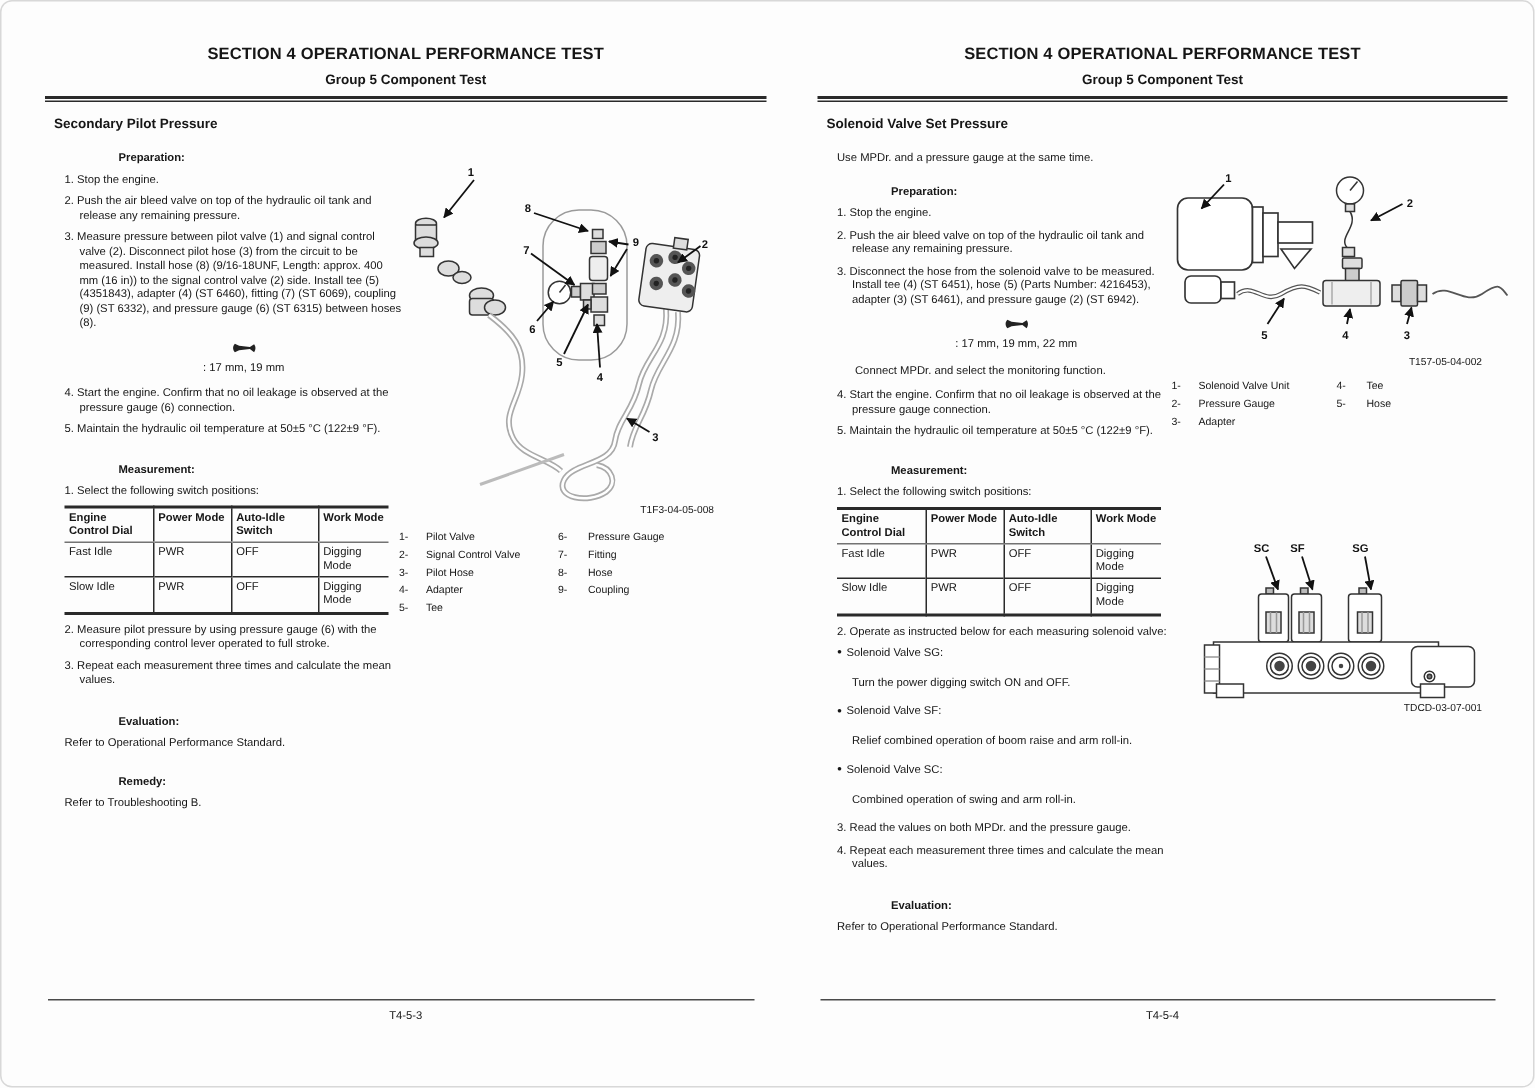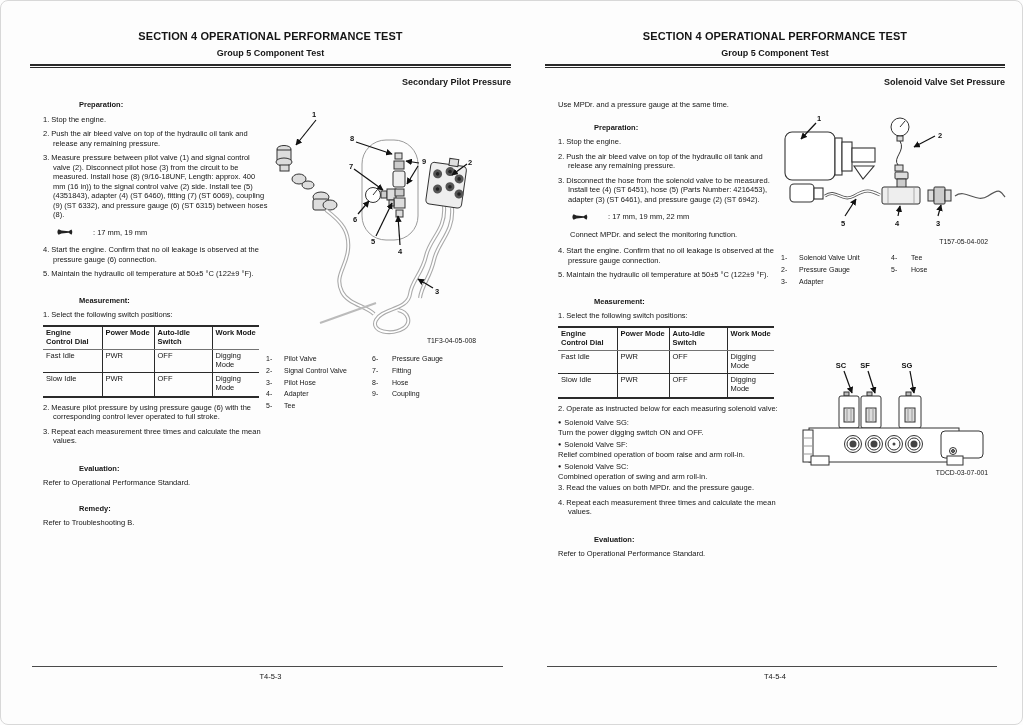--- a/index.html
+++ b/index.html
@@ -9,41 +9,41 @@
     font-family:"Liberation Sans", sans-serif; color:#161616; overflow:hidden;
   }
   .frame { position:absolute; inset:0; border:1px solid #d8d8d8; border-radius:8px; }
   .page { position:absolute; top:0; height:702px; }
   #page-left  { left:30px; width:481px; }
   #page-right { left:545px; width:460px; }
 
   .sec-title { margin-top:30px; text-align:center; font-weight:bold; font-size:11px; letter-spacing:.1px; }
   .grp-title { margin-top:6px; text-align:center; font-weight:bold; font-size:9px; }
   .hdr-rule  { margin-top:6px; height:4px; border-top:2px solid #2a2a2a; border-bottom:1px solid #2a2a2a; }
-  .pg-title  { margin:9px 0 0 6px; font-weight:bold; font-size:9px;text-align:right; }
+  .pg-title  { margin:9px 0 0 6px; font-weight:bold; font-size:9px; }
 
   .col { position:absolute; left:13px; top:100px; width:225px; font-size:7.5px; line-height:1.27; }
   .h   { font-weight:bold; margin:13px 0 5px;padding-left:36px; }
   .h.first { margin-top:0; }
   .step  { margin:5px 0; padding-left:10px; text-indent:-10px; }
   .plain { margin:5px 0; }
   .note  { margin:7px 0 7px 12px; }
-  .wrench-line { margin:8px 0 8px 14px; display:flex; align-items:center; gap:20px; }
+  .wrench-line { margin:8px 0 8px 14px; display:flex; align-items:center; gap:4px;flex-direction:column; }
   .wrench-line svg { flex:0 0 auto; }
 
   table { border-collapse:collapse; width:216px; margin:4px 0 2px;
           border-top:2px solid #2a2a2a; border-bottom:2px solid #2a2a2a; font-size:7.5px; }
   th,td { font-weight:normal; text-align:left; vertical-align:top; padding:1px 3px 3px; line-height:1.22; }
   th:not(:first-child), td:not(:first-child) { border-left:1px solid #2a2a2a; }
   thead th { border-bottom:1px solid #737373;font-weight:bold; }
   tbody tr + tr td { border-top:1px solid #2a2a2a; }
 
   .blt  { margin:3px 0 0; }
   .blt::before { content:"\25CF"; font-size:5.5px; margin-right:3px; vertical-align:1px; }
-  .bdesc { margin:0; padding-left:10px; text-indent:-10px; }
+  .bdesc { margin:10px; padding-left:10px; text-indent:-10px; }
 
   .fig { position:absolute; }
   .fig-code { position:absolute; font-size:6.8px; text-align:right; }
   .legend { position:absolute; font-size:7px; line-height:11.8px; display:grid; }
   .legend-left  { grid-template-columns:18px 88px 20px 78px; }
   .legend-right { grid-template-columns:18px 92px 20px 60px; }
   .legend span { display:block; }
 
   .footer-rule { position:absolute; left:2px; right:8px; top:666px; border-top:1.5px solid #4a4a4a; }
   .page-num { position:absolute; top:672px; left:0; width:100%; text-align:center; font-size:7.5px; }

